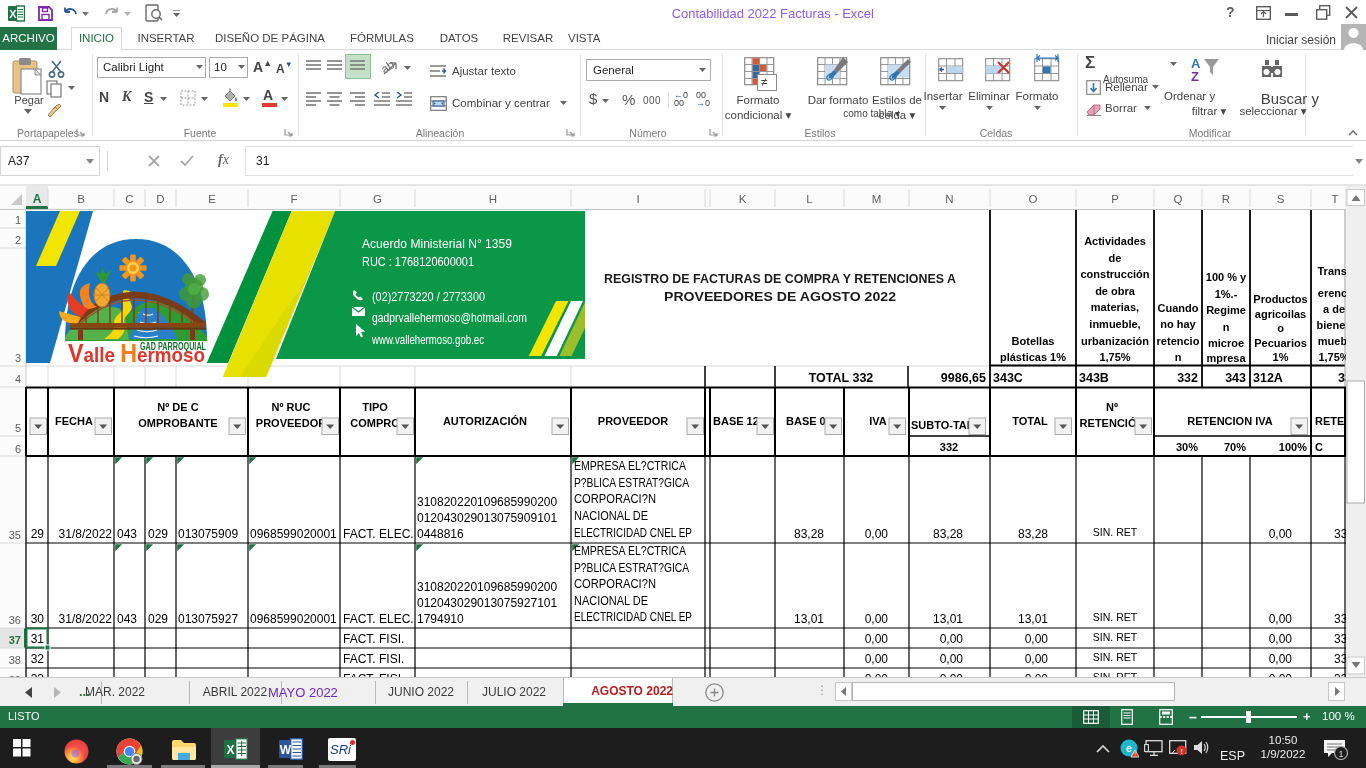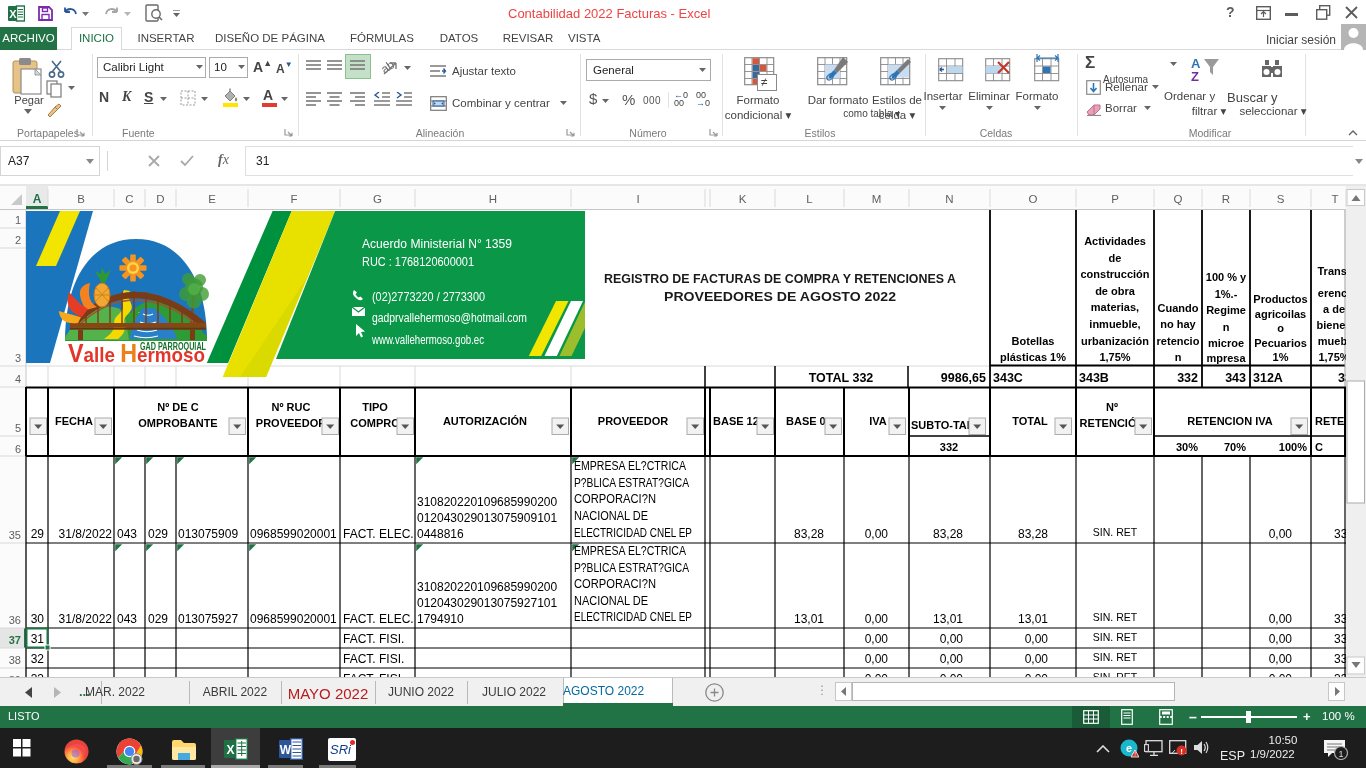--- a/index.html
+++ b/index.html
@@ -35,21 +35,21 @@
     </svg>
 <svg class="ab" style="left:145px;top:4px" width="18" height="19">
       <rect x="1" y="1" width="12" height="16" rx="1" fill="none" stroke="#6A6A6A" stroke-width="1.4"></rect>
       <circle cx="11" cy="10" r="4.2" fill="#fff" stroke="#6A6A6A" stroke-width="1.4"></circle>
       <path d="M14 13 L17 16" stroke="#6A6A6A" stroke-width="1.6"></path>
     </svg>
 <svg class="ab" style="left:172px;top:10px" width="9" height="8">
       <path d="M1 0 H8" stroke="#666" stroke-width="1.3"></path>
       <path d="M1 3 L8 3 L4.5 7 Z" fill="#666"></path>
     </svg>
-<div class="tx" style="left:508px;top:6px;width:400px;text-align:left;font-size:13px;color:#ef4444">Contabilidad 2022 Facturas - Excel</div>
+<div class="tx" style="left:474px;top:6px;width:400px;text-align:right;font-size:13px;color:#8b5cf6">Contabilidad 2022 Facturas - Excel</div>
 <div class="tx" style="left:1226px;top:4px;font-size:14px;font-weight:bold;color:#5c5c5c">?</div>
 <svg class="ab" style="left:1256px;top:6px" width="15" height="14">
       <rect x="0.7" y="0.7" width="13.6" height="12.6" fill="none" stroke="#5c5c5c" stroke-width="1.4"></rect>
       <path d="M1 4.5 H14" stroke="#5c5c5c" stroke-width="1.2"></path>
       <path d="M7.5 11 V6 M5 8 L7.5 5.5 L10 8" fill="none" stroke="#5c5c5c" stroke-width="1.2"></path>
     </svg>
 <div class="ab" style="left:1285px;top:13px;width:13px;height:3px;background:#5c5c5c"></div>
 <svg class="ab" style="left:1316px;top:5px" width="15" height="15">
       <rect x="3.7" y="0.7" width="10" height="9.5" fill="none" stroke="#5c5c5c" stroke-width="1.4"></rect>
       <rect x="0.7" y="4.7" width="10" height="9.5" fill="#fff" stroke="#5c5c5c" stroke-width="1.4"></rect>
@@ -148,21 +148,21 @@
       <rect x="2" y="15" width="15" height="4" fill="#FFE600"></rect>
     </svg>
 <svg class="ab" style="left:243px;top:47px" width="8" height="5">
       <path d="M0 0 L7 0 L3.5 4 Z" fill="#666"></path>
     </svg>
 <div class="tx" style="left:263px;top:37px;font-size:14px;font-weight:bold;color:#444">A</div>
 <div class="ab" style="left:262px;top:53px;width:15px;height:4px;background:#E03C32"></div>
 <svg class="ab" style="left:281px;top:47px" width="8" height="5">
       <path d="M0 0 L7 0 L3.5 4 Z" fill="#666"></path>
     </svg>
-<div class="tx" style="left:122px;top:77px;width:140px;font-size:10.5px;color:#7A7A7A">Fuente</div>
+<div class="tx" style="left:130px;top:77px;width:140px;text-align:center;font-size:10.5px;color:#7A7A7A">Fuente</div>
 <svg class="ab" style="left:284px;top:78px" width="9" height="9">
       <path d="M1 1 V7 H7" fill="none" stroke="#999" stroke-width="1.2"></path>
       <path d="M4 4 L8 8 M8 8 V4.8 M8 8 H4.8" stroke="#999" stroke-width="1.2" fill="none"></path>
     </svg>
 <svg class="ab" style="left:306px;top:10px" width="15" height="14">
       <path d="M0 1 H15" stroke="#7a7a7a" stroke-width="1.6"></path>
       <path d="M0 5 H15" stroke="#7a7a7a" stroke-width="1.6"></path>
       <path d="M0 9 H15" stroke="#7a7a7a" stroke-width="1.6"></path>
     </svg>
 <svg class="ab" style="left:327px;top:10px" width="15" height="14">
@@ -347,21 +347,21 @@
 <div class="tx" style="left:1164px;top:40px;width:90px;text-align:left;font-size:11.5px;color:#444">Ordenar y</div>
 <div class="tx" style="left:1164px;top:54px;width:90px;text-align:center;font-size:11.5px;color:#444">filtrar ▾</div>
 <svg class="ab" style="left:1260px;top:8px" width="24" height="22">
       <path d="M5 2 H9 V7 H5 Z M15 2 H19 V7 H15 Z" fill="#666"></path>
       <path d="M2 8 H11 V19 H2 Z" fill="#666" rx="2"></path>
       <path d="M13 8 H22 V19 H13 Z" fill="#666"></path>
       <rect x="10.5" y="9" width="3" height="6" fill="#666"></rect>
       <circle cx="6.5" cy="14" r="3" fill="#fff"></circle>
       <circle cx="17.5" cy="14" r="3" fill="#fff"></circle>
     </svg>
-<div class="tx" style="left:1227px;top:40px;width:92px;text-align:left;font-size:13px;color:#444">Buscar y</div>
+<div class="tx" style="left:1227px;top:40px;width:92px;text-align:right;font-size:15px;color:#444">Buscar y</div>
 <div class="tx" style="left:1227px;top:54px;width:92px;text-align:center;font-size:11.5px;color:#444">seleccionar ▾</div>
 <div class="tx" style="left:1140px;top:77px;width:140px;text-align:center;font-size:10.5px;color:#7A7A7A">Modificar</div>
 <svg class="ab" style="left:1348px;top:80px" width="10" height="6">
       <path d="M1 5 L5 1 L9 5" fill="none" stroke="#666" stroke-width="1.4"></path>
     </svg>
 </div>
 <div class="ab" style="left:0;top:141px;width:1366px;height:45px;background:#fff">
 <div class="ab" style="left:0;top:43px;width:1366px;height:2px;background:#E6E6E6"></div>
 <div class="ab" style="left:0;top:5px;width:100px;height:30px;border:1px solid #D5D5D5;background:#fff"></div>
 <div class="tx" style="left:8px;top:13px;font-size:12px;color:#222">A37</div>
@@ -821,26 +821,26 @@
       <path d="M1 0 L8 5.5 L1 11 Z" fill="#B5B5B5"></path>
     </svg>
 <div class="tx" style="left:79px;top:6px;font-size:13px;font-weight:bold;color:#217346">...</div>
 <div class="ab" style="left:101px;top:3px;width:1px;height:23px;background:#B9B9B9"></div>
 <div class="ab" style="left:189px;top:3px;width:1px;height:23px;background:#B9B9B9"></div>
 <div class="ab" style="left:281px;top:3px;width:1px;height:23px;background:#B9B9B9"></div>
 <div class="ab" style="left:375px;top:3px;width:1px;height:23px;background:#B9B9B9"></div>
 <div class="ab" style="left:467px;top:3px;width:1px;height:23px;background:#B9B9B9"></div>
 <div class="tx" style="left:85px;top:7px;width:120px;text-align:left;font-size:12px;color:#3b3b3b">MAR. 2022</div>
 <div class="tx" style="left:175px;top:7px;width:120px;text-align:center;font-size:12px;color:#3b3b3b">ABRIL 2022</div>
-<div class="tx" style="left:268px;top:7px;width:120px;text-align:center;font-size:15px;color:#b91c1c">MAYO 2022</div>
+<div class="tx" style="left:268px;top:7px;width:120px;font-size:13px;color:#6d28d9">MAYO 2022</div>
 <div class="tx" style="left:361px;top:7px;width:120px;text-align:center;font-size:12px;color:#3b3b3b">JUNIO 2022</div>
 <div class="tx" style="left:454px;top:7px;width:120px;text-align:center;font-size:12px;color:#3b3b3b">JULIO 2022</div>
 <div class="ab" style="left:563px;top:0;width:110px;height:28px;background:#fff;border-left:1px solid #B9B9B9;border-right:1px solid #B9B9B9"></div>
 <div class="ab" style="left:563px;top:25px;width:110px;height:3px;background:#217346"></div>
-<div class="tx" style="left:563px;top:6px;width:110px;text-align:left;font-size:12px;font-weight:normal;color:#0369a1">AGOSTO 2022</div>
+<div class="tx" style="left:563px;top:6px;width:110px;text-align:right;font-size:12px;font-weight:bold;color:#b91c1c">AGOSTO 2022</div>
 <svg class="ab" style="left:705px;top:5px" width="19" height="19">
       <circle cx="9.5" cy="9.5" r="8.7" fill="none" stroke="#888" stroke-width="1.3"></circle>
       <path d="M9.5 5.5 V13.5 M5.5 9.5 H13.5" stroke="#888" stroke-width="1.3"></path>
     </svg>
 <div class="tx" style="left:816px;top:5px;font-size:12px;color:#999;letter-spacing:-1px">⋮</div>
 <div class="ab" style="left:835px;top:3px;width:510px;height:21px;background:#F0F0F0"></div>
 <div class="ab" style="left:835px;top:4px;width:17px;height:19px;background:#FDFDFD;border:1px solid #C6C6C6"></div>
 <svg class="ab" style="left:840px;top:9px" width="7" height="9">
       <path d="M6 0 L1 4.5 L6 9 Z" fill="#777"></path>
     </svg>
@@ -951,19 +951,19 @@
       <path d="M3 13.4 L6 10 M14 13.4 L11 10" stroke="#ddd" stroke-width="1"></path>
       <circle cx="12.5" cy="10.5" r="5" fill="#D93025"></circle>
       <text x="12.5" y="13.5" font-size="8" font-weight="bold" fill="#fff" text-anchor="middle" font-family="Liberation Sans">!</text>
     </svg>
 <svg class="ab" style="left:1193px;top:11px" width="17" height="17">
       <path d="M1 6 H4.5 L9 2 V15 L4.5 11 H1 Z" fill="#ddd"></path>
       <path d="M11 5 Q13.5 8.5 11 12 M13 3 Q16.5 8.5 13 14" fill="none" stroke="#ddd" stroke-width="1.2"></path>
     </svg>
 <div class="tx" style="left:1220px;top:21px;font-size:12.5px;color:#eee">ESP</div>
 <div class="tx" style="left:1255px;top:6px;width:56px;text-align:center;font-size:11.5px;color:#eee">10:50</div>
-<div class="tx" style="left:1250px;top:20px;width:66px;text-align:left;font-size:11.5px;color:#eee">1/9/2022</div>
+<div class="tx" style="left:1250px;top:20px;width:66px;text-align:center;font-size:11.5px;color:#eee">1/9/2022</div>
 <svg class="ab" style="left:1324px;top:12px" width="24" height="20">
       <path d="M0 0 H21 V13 H8 L4 17 V13 H0 Z" fill="#f5f5f5"></path>
       <path d="M3 4 H18 M3 7 H18 M3 10 H12" stroke="#777" stroke-width="1.2"></path>
       <circle cx="17" cy="13" r="6.5" fill="#1D1D1D" stroke="#aaa" stroke-width="1.2"></circle>
       <text x="17" y="16.5" font-size="9" fill="#ddd" text-anchor="middle" font-family="Liberation Sans">1</text>
     </svg>
 </div>
 </body></html>

